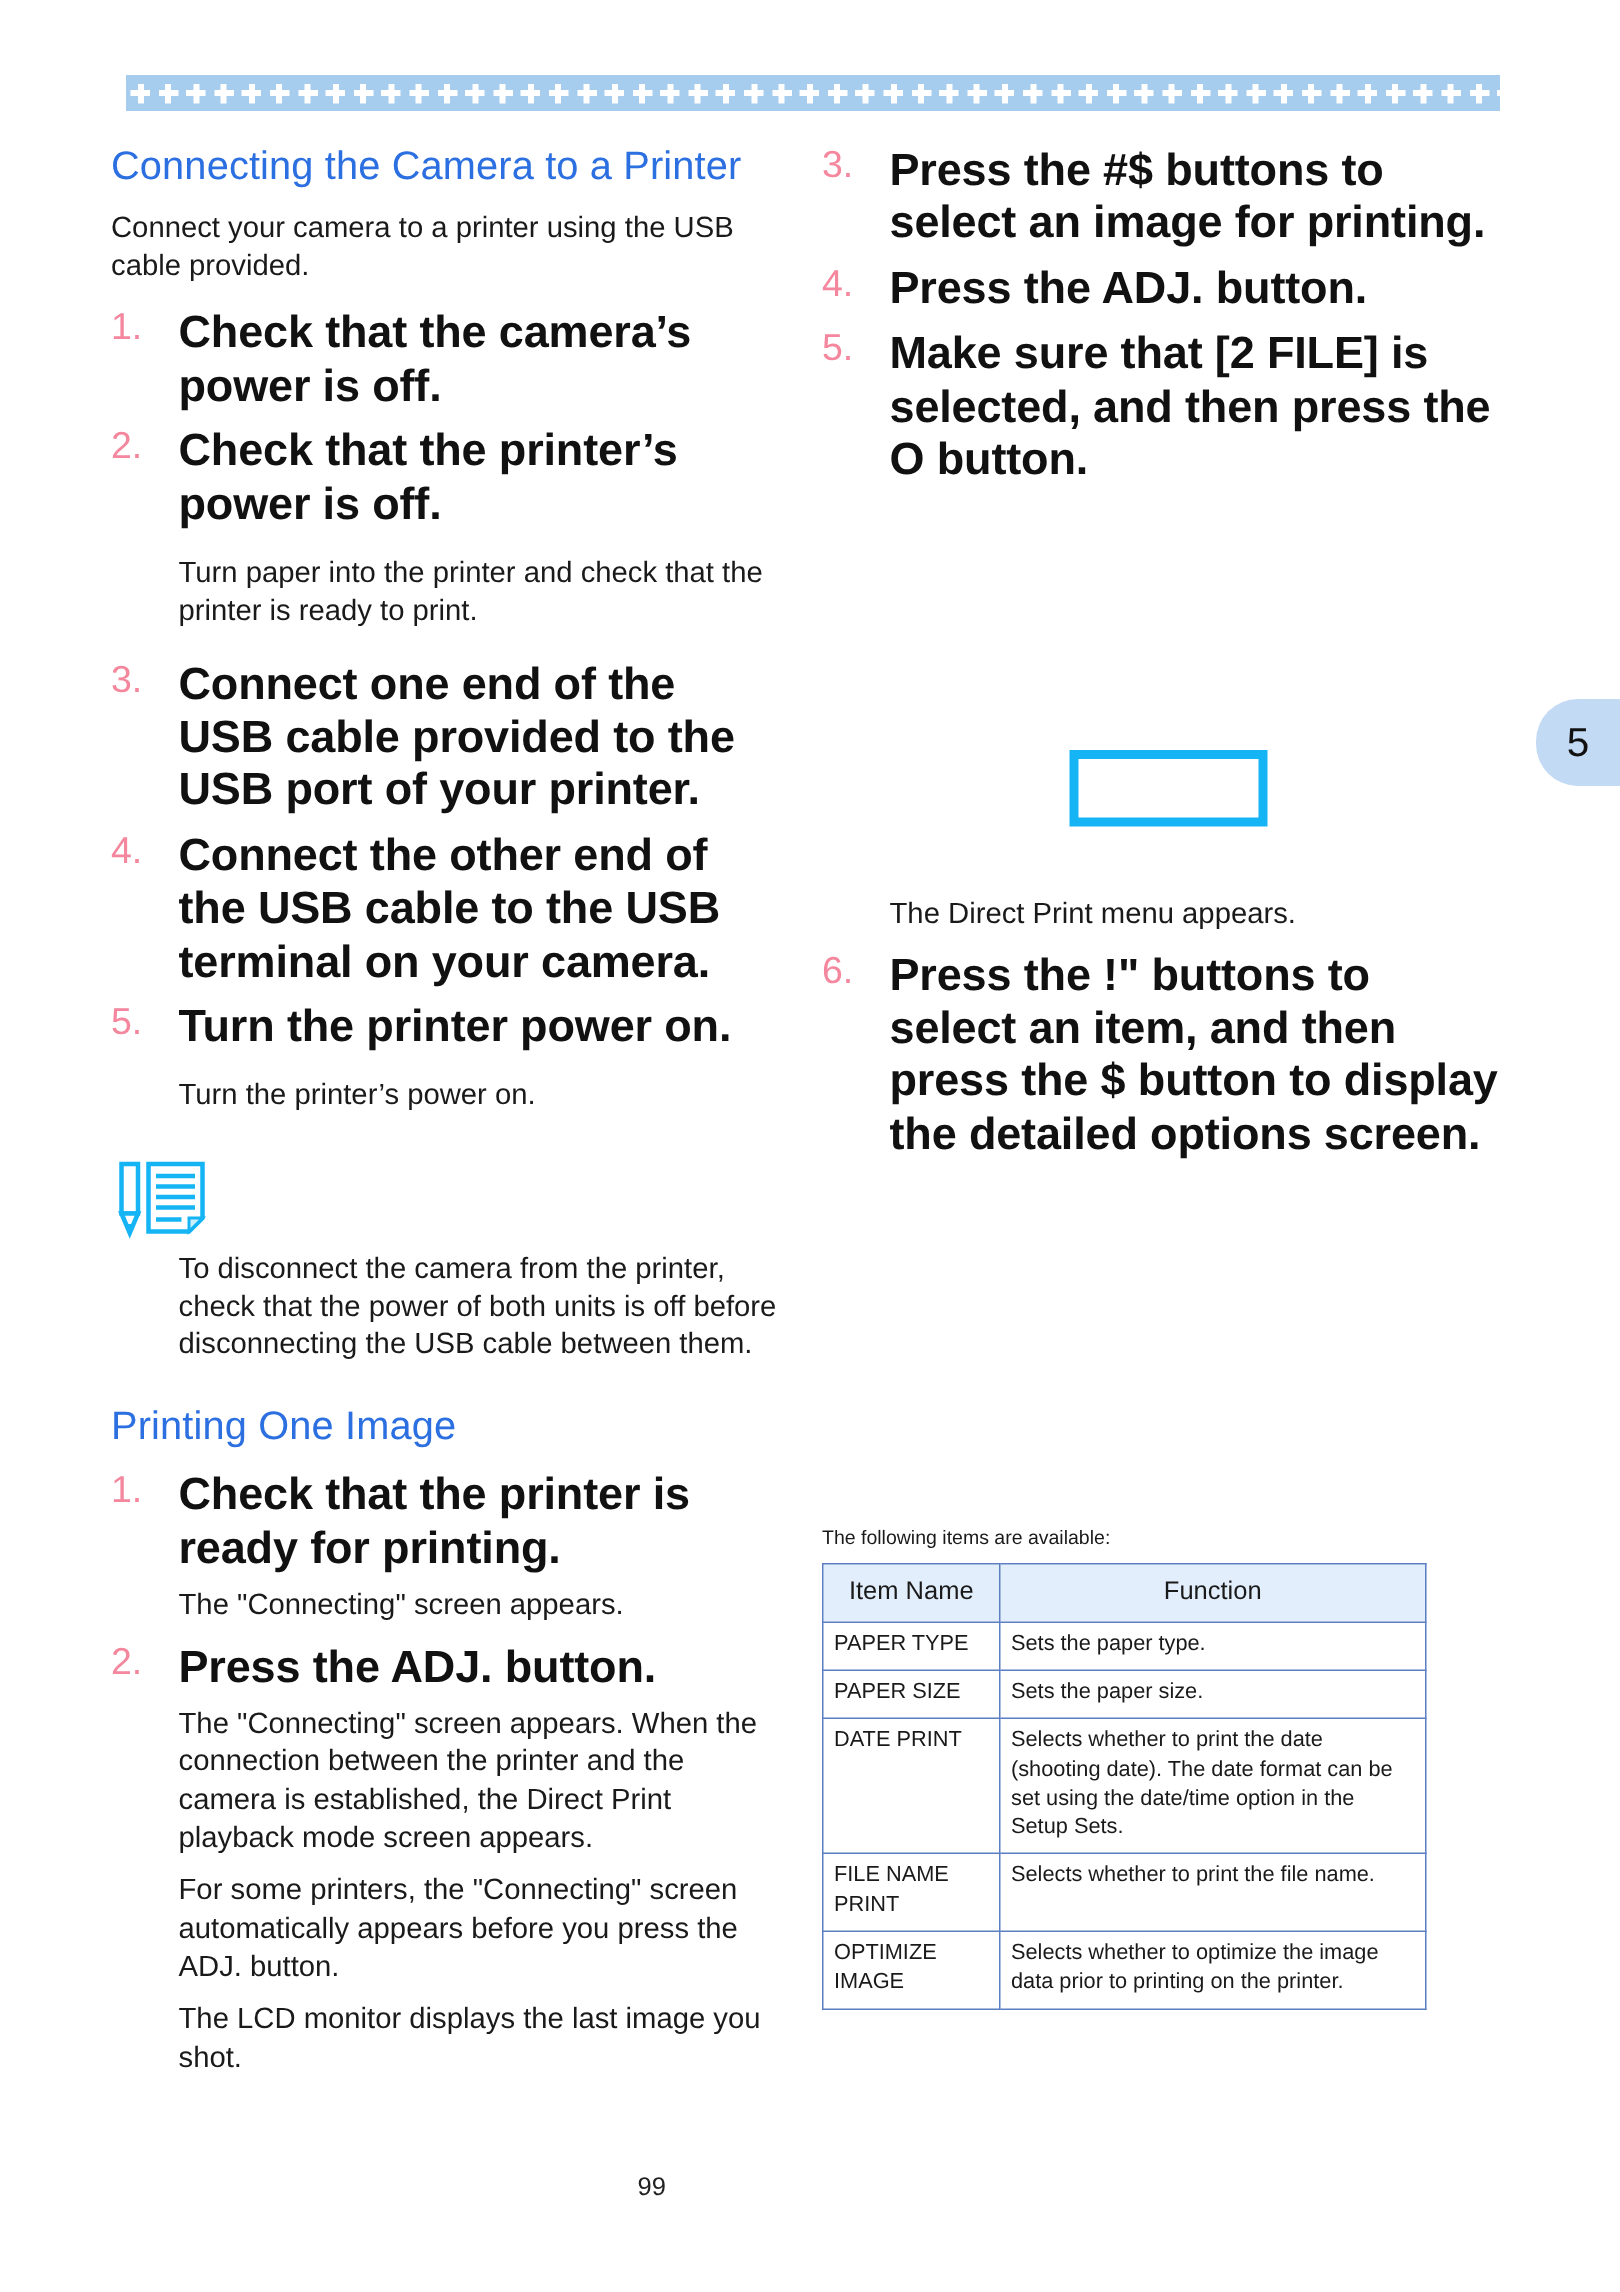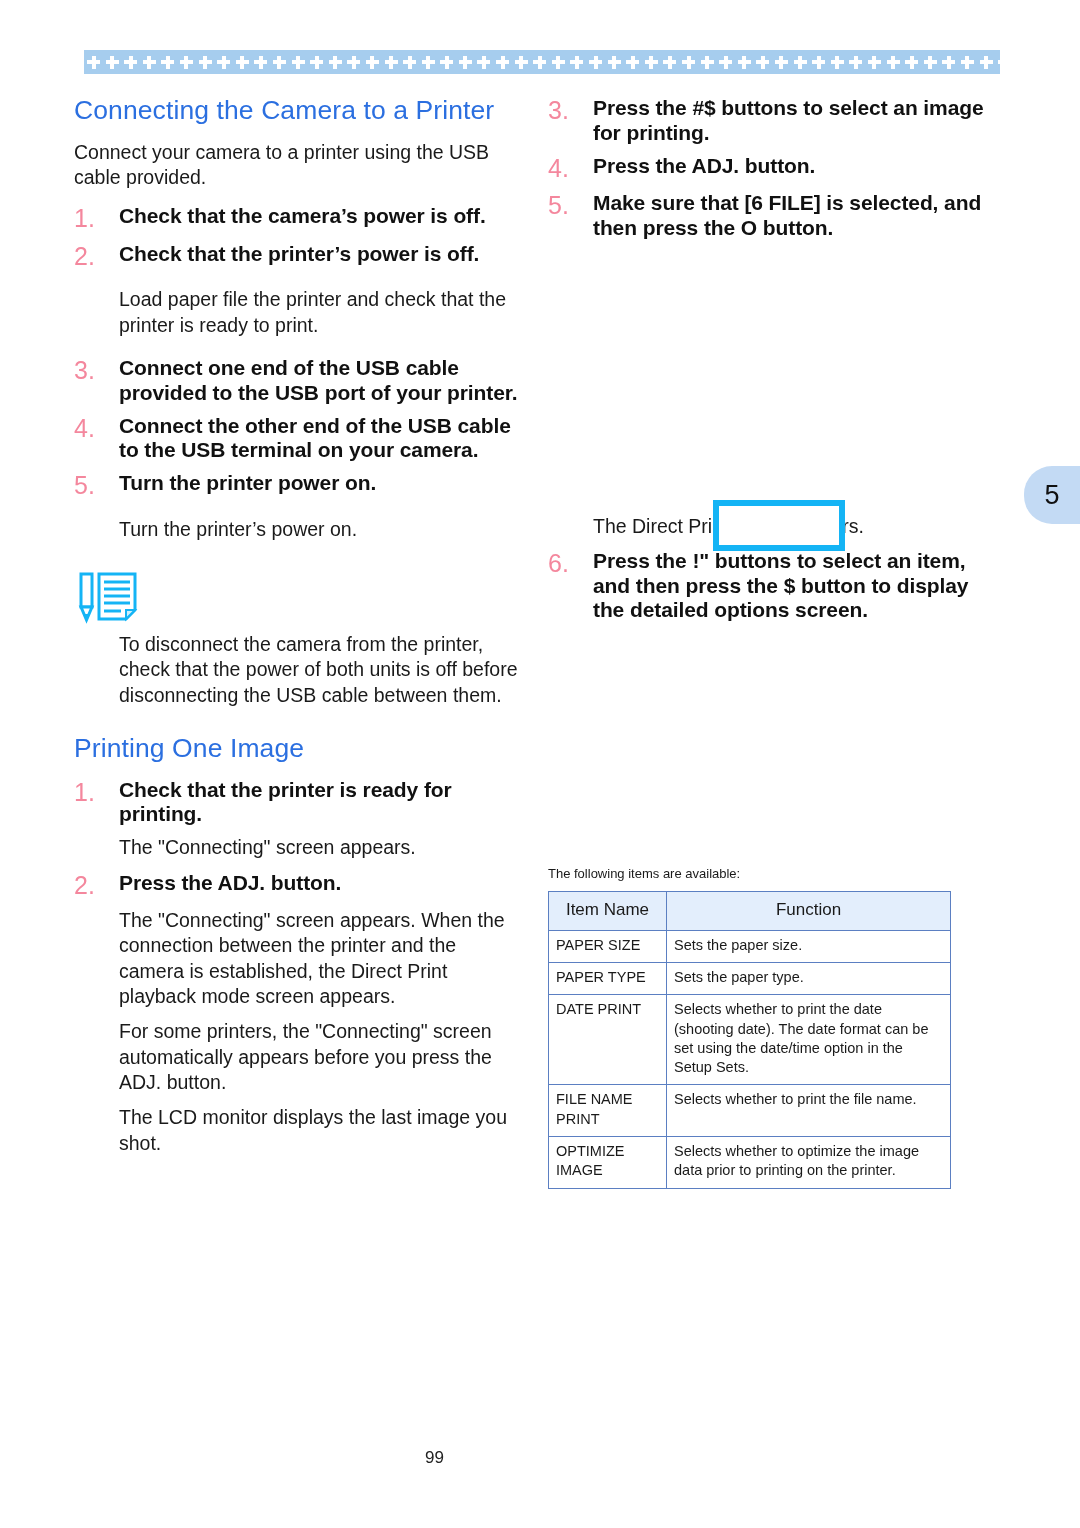--- a/index.html
+++ b/index.html
@@ -100,21 +100,21 @@
   }
   .step-num {
     color: #f4879d;
     font-size: 25px;
     line-height: 1.18;
     width: 45px;
     flex: 0 0 45px;
     font-weight: normal;
   }
   .step-text {
-    font-size: 21px;
+    font-size: 30px;
     font-weight: bold;
     line-height: 1.18;
     letter-spacing: -0.1px;
     color: #111111;
   }
 
   
   .note-icon {
     margin: 30px 0 8px 4px;
     width: 62px;
@@ -273,21 +273,21 @@
       <span class="step-num">1.</span>
       <span class="step-text">Check that the camera’s power is off.</span>
     </div>
 
     <div class="step">
       <span class="step-num">2.</span>
       <span class="step-text">Check that the printer’s power is off.</span>
     </div>
 
     <div class="spacer-sm"></div>
-    <p class="indent-text">Load paper file the printer and check that the printer is ready to print.</p>
+    <p class="indent-text">Turn paper into the printer and check that the printer is ready to print.</p>
 
     <div class="spacer-sm"></div>
 
     <div class="step">
       <span class="step-num">3.</span>
       <span class="step-text">Connect one end of the USB cable provided to the USB port of your printer.</span>
     </div>
 
     <div class="step">
       <span class="step-num">4.</span>
@@ -349,21 +349,21 @@
       <span class="step-text">Press the #$   buttons to select an image for printing.</span>
     </div>
 
     <div class="step">
       <span class="step-num">4.</span>
       <span class="step-text">Press the ADJ. button.</span>
     </div>
 
     <div class="step">
       <span class="step-num">5.</span>
-      <span class="step-text">Make sure that [6 FILE] is selected, and then press the O button.</span>
+      <span class="step-text">Make sure that [2 FILE] is selected, and then press the O button.</span>
     </div>
 
     <div style="height:265px"></div>
 
     <p class="indent-text">The Direct Print menu appears.</p>
 
     <div class="step">
       <span class="step-num">6.</span>
       <span class="step-text">Press the !"   buttons to select an item, and then press the  $ button to display the detailed options screen.</span>
     </div>
@@ -378,26 +378,26 @@
           <col class="c2">
         </colgroup>
       <thead>
         <tr>
           <th>Item Name</th>
           <th>Function</th>
         </tr>
       </thead>
       <tbody id="items-tbody">
           <tr>
+            <td>PAPER TYPE</td>
+            <td>Sets the paper type.</td>
+          </tr>
+          <tr>
             <td>PAPER SIZE</td>
             <td>Sets the paper size.</td>
-          </tr>
-          <tr>
-            <td>PAPER TYPE</td>
-            <td>Sets the paper type.</td>
           </tr>
           <tr>
             <td>DATE PRINT</td>
             <td>Selects whether to print the date (shooting date). The date format can be set using the date/time option in the Setup Sets.</td>
           </tr>
           <tr>
             <td>FILE NAME PRINT</td>
             <td>Selects whether to print the file name.</td>
           </tr>
           <tr>

